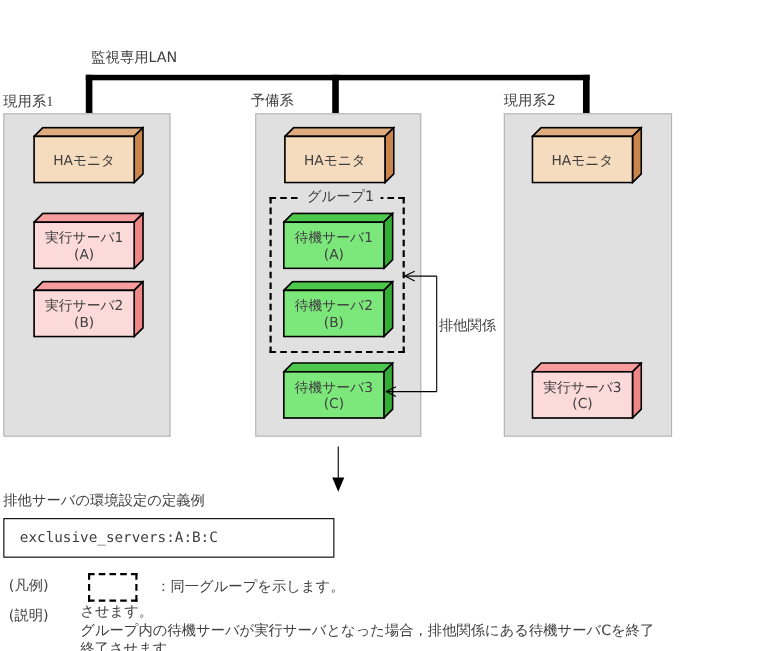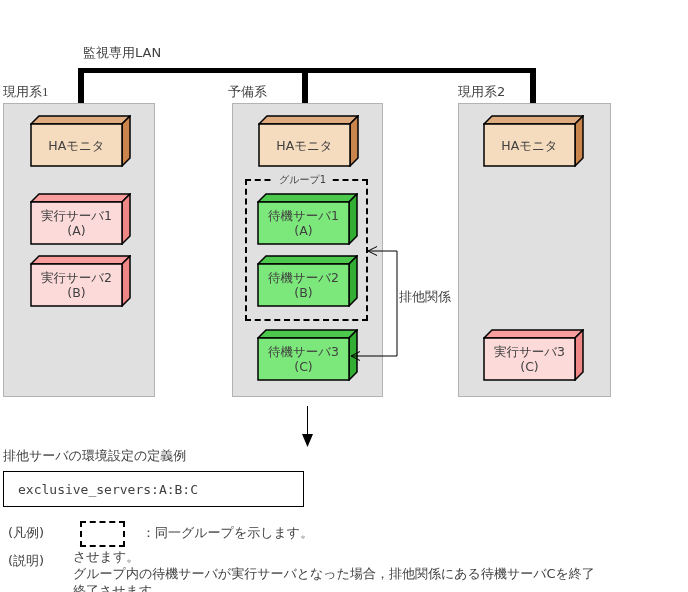--- a/index.html
+++ b/index.html
@@ -21,21 +21,21 @@
   .b-stby .f-front{fill:#7ce87c}.b-stby .f-top{fill:#4cc84c}.b-stby .f-side{fill:#33ad33}
   .box3d-label{
     position:absolute;left:1px;top:9px;width:91px;height:42px;
     display:flex;flex-direction:column;align-items:center;justify-content:center;
     font-size:12.5px;line-height:15px;text-align:center;
   }
   
   .groupbox{position:absolute;border:2px dashed #000;box-sizing:border-box;}
   .grouplabel{
     position:absolute;top:-9px;left:26px;background:#e0e0e0;
-    padding:0 6px;font-size:10px;line-height:15px;white-space:nowrap;
+    padding:0 6px;font-size:13px;line-height:15px;white-space:nowrap;
   }
   
   .defbox{
     position:absolute;left:3px;top:431px;width:301px;height:36px;
     border:1px solid #000;box-sizing:border-box;background:#fff;
     display:flex;align-items:center;text-align:center;
   }
   .defcode{font-family:"DejaVu Sans Mono",monospace;font-size:13px;padding-left:14px;white-space:pre;}
   .legendsample{position:absolute;left:80px;top:481px;width:45px;height:26px;border:2px dashed #000;box-sizing:border-box;background:#fff;}
   .expl{position:absolute;left:73px;top:508px;font-size:13px;line-height:17px;white-space:nowrap;}

